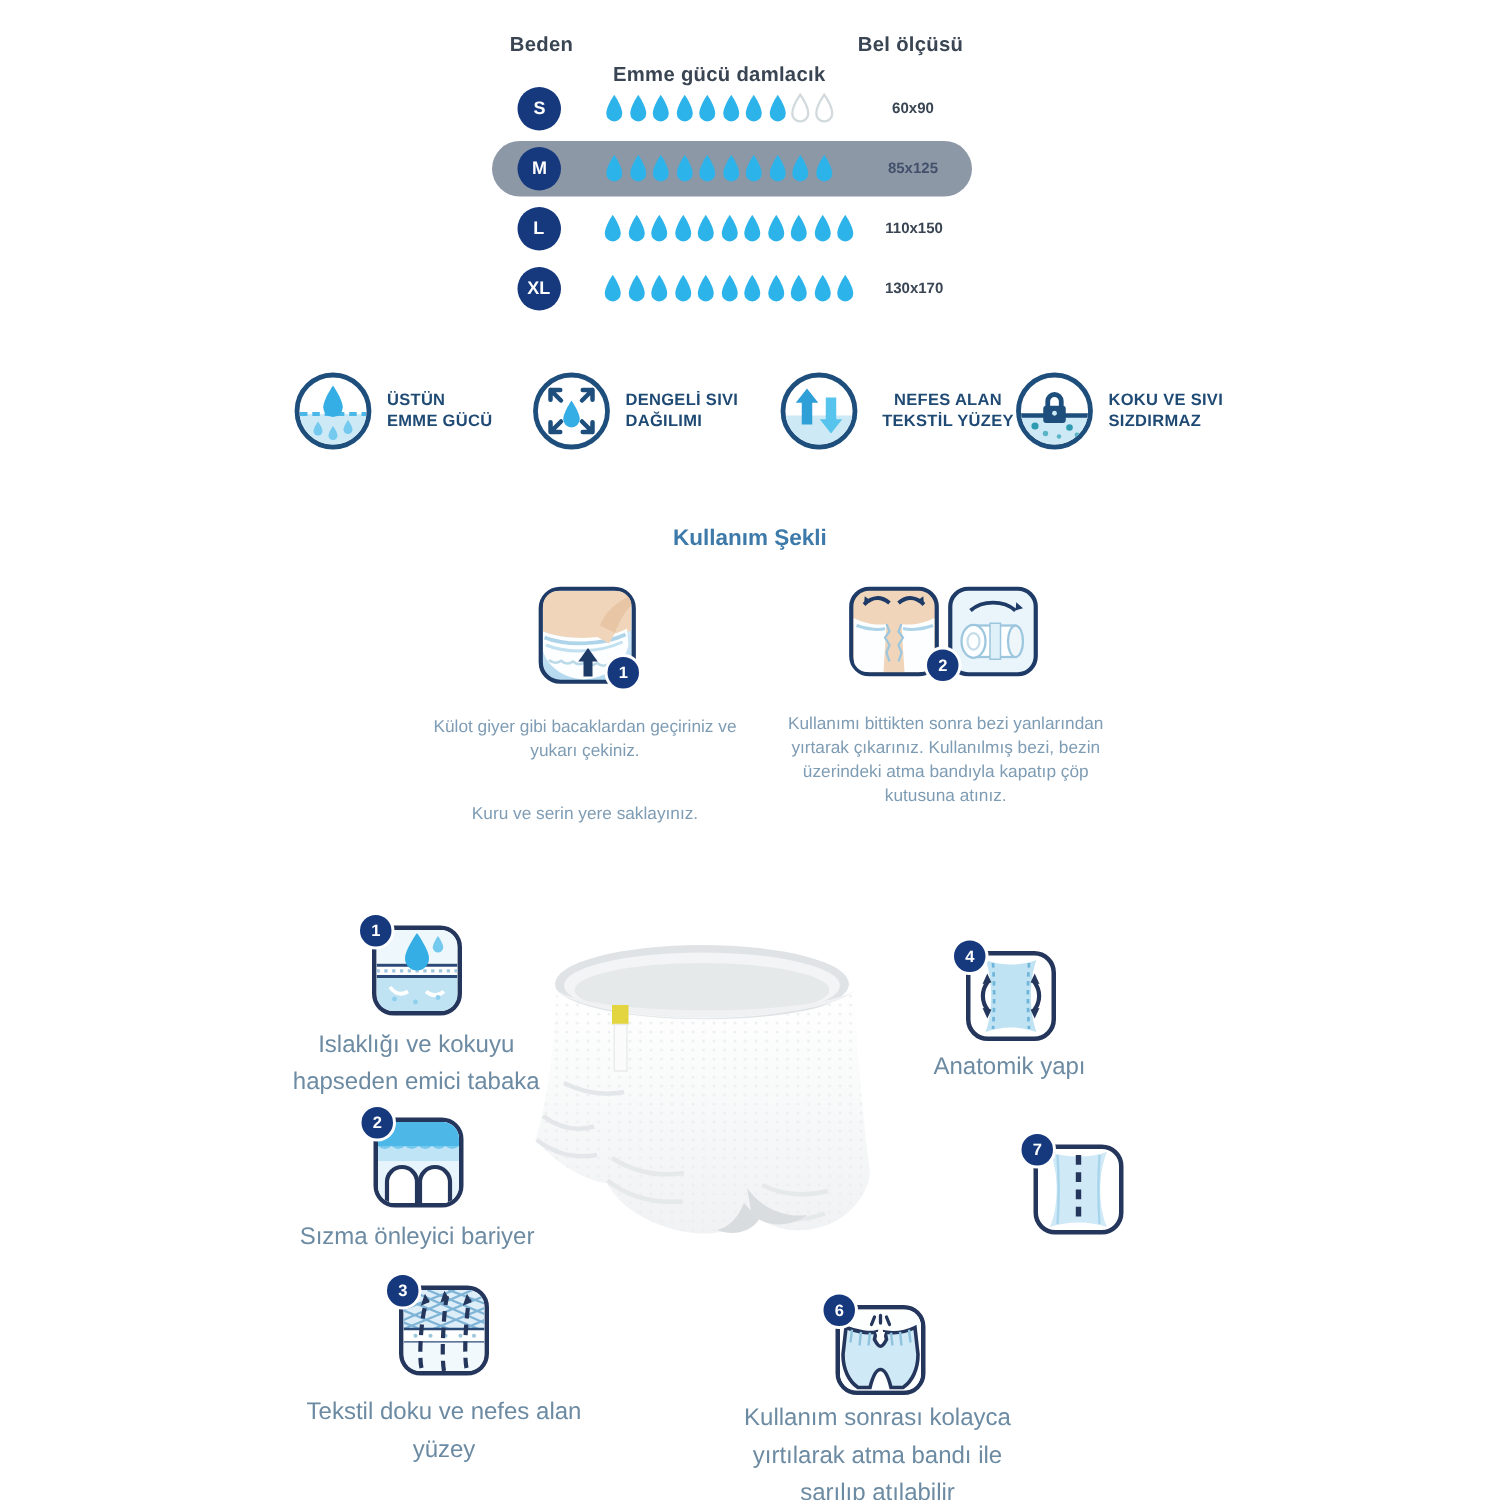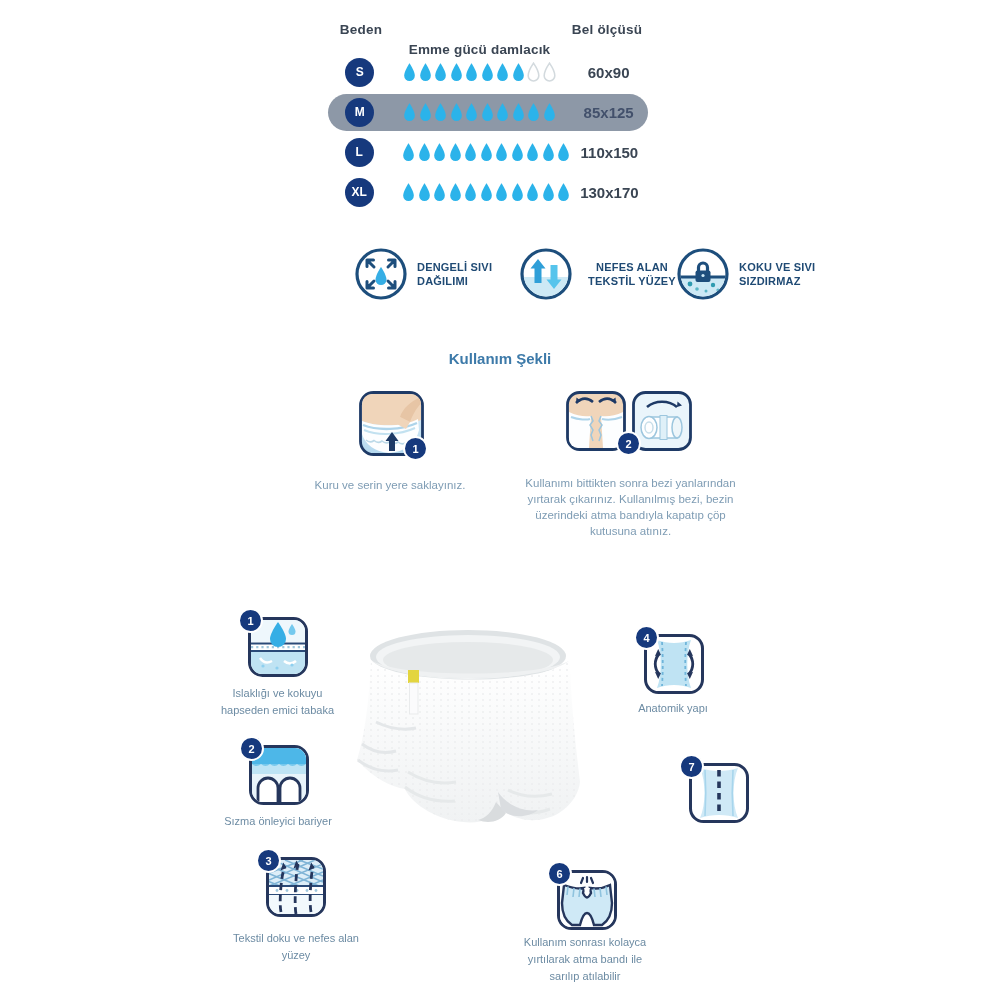--- a/index.html
+++ b/index.html
@@ -14,21 +14,21 @@
   .sh-abs   { width:175px; text-align:center;margin-top:40px; }
   .sh-waist { width:80px;  text-align:center; }
   .size-row { position:relative; display:flex; align-items:center; height:40px; }
   .size-row.highlighted::before { content:""; position:absolute; left:-2px; right:-1px; top:1.5px; bottom:1.5px;
                  background:#8d98a7; border-radius:19px; }
   .size-cell  { position:relative; width:62px; display:flex; justify-content:center; }
   .size-circle { width:29px; height:29px; border-radius:50%; background:#16397d; color:#fff;
                  font-weight:bold; font-size:12px; display:flex; align-items:center; justify-content:center; }
   .drops-cell { position:relative; width:175px; padding-left:13px; display:flex; align-items:center; }
   .drop { margin-right:0.5px; flex:none; }
-  .waist-cell { position:relative; width:80px; text-align:center; font-size:15px; font-weight:bold; color:#3a4553; }
+  .waist-cell { position:relative; width:80px; text-align:center; font-size:10px; font-weight:bold; color:#3a4553; }
   .size-row.highlighted .waist-cell { color:#42506b; }
 
   
   .benefit { position:absolute; top:247px; display:flex; align-items:center; }
   .benefit .b-icon { width:54px; height:54px; flex:none; }
   .benefit-label { margin-left:9px; width:100px; font-size:11px; font-weight:bold; color:#1f4a74;
                    line-height:1.3; white-space:pre-line; letter-spacing:0.2px; }
 
   
   .usage-title { position:absolute; left:0; right:0; top:350px; text-align:center;
@@ -38,21 +38,21 @@
            border:2px solid #fff; color:#fff; font-size:11px; font-weight:bold;
            display:flex; align-items:center; justify-content:center; z-index:3; }
   .usage-text { position:absolute; text-align:center; font-size:11.5px; line-height:1.4;
                 color:#7e9cb4; white-space:pre-line; }
   .usage-text p { margin:0 0 10px 0; }
   .usage-text.right p { margin-bottom:14px; }
 
   
   .feat-icon { position:absolute; width:62px; height:62px; }
   .feat-icon .badge { left:-9px; top:-8px; }
-  .feat-caption { position:absolute; text-align:center; font-size:11px; line-height:1.55;
+  .feat-caption { position:absolute; text-align:center; font-size:16px; line-height:1.55;
                   color:#6c8ba3; white-space:pre-line; }
   .product-photo { position:absolute; left:348px; top:614px; }
 </style>
 </head>
 <body>
 
 <div class="canvas">
 
   <div class="size-table">
     <div class="size-header">
@@ -215,20 +215,40 @@
             </svg>
             <svg class="drop" width="15" height="21" viewBox="0 0 24 33">
               <path d="M12 1.5C12 1.5 3.5 14 3.5 21.5a8.5 8.5 0 0 0 17 0C20.5 14 12 1.5 12 1.5Z" fill="#2bb3ea" stroke="none" stroke-width="0"></path>
             </svg>
           </div>
           <div class="waist-cell">130x170</div>
         </div>
       </div>
   </div>
 
+  <div class="benefit" style="left:195px;">
+    <svg class="b-icon" viewBox="0 0 54 54">
+      <defs>
+          <clipPath id="bc1">
+            <circle cx="27" cy="27" r="22.4"></circle>
+          </clipPath>
+        </defs>
+      <circle cx="27" cy="27" r="24" fill="#fff" stroke="#1d4e7c" stroke-width="3.2"></circle>
+      <g clip-path="url(#bc1)">
+        <rect x="3" y="29" width="48" height="25" fill="#cde9f5"></rect>
+        <line x1="5" y1="29" x2="49" y2="29" stroke="#49b7e8" stroke-width="2.6" stroke-dasharray="5 3.2"></line>
+        <path d="M27 10 C27 10 20.5 19.5 20.5 24.5 A6.5 6.5 0 0 0 33.5 24.5 C33.5 19.5 27 10 27 10 Z" fill="#35aee5"></path>
+        <path d="M17 34 c0 0 -3 4.2 -3 6.4 a3 3 0 0 0 6 0 c0 -2.2 -3 -6.4 -3 -6.4 Z" fill="#74c9ee"></path>
+        <path d="M27 37 c0 0 -3 4.2 -3 6.4 a3 3 0 0 0 6 0 c0 -2.2 -3 -6.4 -3 -6.4 Z" fill="#74c9ee"></path>
+        <path d="M37 33 c0 0 -3 4.2 -3 6.4 a3 3 0 0 0 6 0 c0 -2.2 -3 -6.4 -3 -6.4 Z" fill="#74c9ee"></path>
+      </g>
+    </svg>
+    <div class="benefit-label">ÜSTÜN
+EMME GÜCÜ</div>
+  </div>
 
   <div class="benefit" style="left:354px;">
     <svg class="b-icon" viewBox="0 0 54 54">
       <circle cx="27" cy="27" r="24" fill="#fff" stroke="#1d4e7c" stroke-width="3.2"></circle>
       <path d="M27 20 C27 20 21.5 28 21.5 32.5 A5.5 5.5 0 0 0 32.5 32.5 C32.5 28 27 20 27 20 Z" fill="#35aee5"></path>
       <path d="M20 20 L13 13 M13 19.5 V13 H19.5" stroke="#1d4e7c" stroke-width="3" fill="none" stroke-linecap="round" stroke-linejoin="round"></path>
       <path d="M34 20 L41 13 M34.5 13 H41 V19.5" stroke="#1d4e7c" stroke-width="3" fill="none" stroke-linecap="round" stroke-linejoin="round"></path>
       <path d="M20 34 L13 41 M13 34.5 V41 H19.5" stroke="#1d4e7c" stroke-width="3" fill="none" stroke-linecap="round" stroke-linejoin="round"></path>
       <path d="M34 34 L41 41 M34.5 41 H41 V34.5" stroke="#1d4e7c" stroke-width="3" fill="none" stroke-linecap="round" stroke-linejoin="round"></path>
     </svg>
@@ -340,20 +360,22 @@
         <ellipse cx="18" cy="37.5" rx="4" ry="5.5" fill="none" stroke="#c6dde9" stroke-width="1.5"></ellipse>
         <rect x="29" y="25.5" width="7" height="24" fill="#dff0f8" stroke="#9cc6de" stroke-width="1"></rect>
         <path d="M16 17 C24 10 38 10 46 17" stroke="#1e3a66" stroke-width="2.6" fill="none"></path>
         <path d="M46 17 l0.5 -5.5 l4.5 4 Z" fill="#1e3a66"></path>
       </g>
     </svg>
     <div class="badge" style="left:51px; bottom:-4px;">2</div>
   </div>
 
   <div class="usage-text" style="left:270px; top:461px; width:240px;">
+    <p>Külot giyer gibi bacaklardan geçiriniz ve
+yukarı çekiniz.</p>
     <p>Kuru ve serin yere saklayınız.</p>
   </div>
   <div class="usage-text right" style="left:508px; top:459px; width:245px;">
     <p>Kullanımı bittikten sonra bezi yanlarından
 yırtarak çıkarınız. Kullanılmış bezi, bezin
 üzerindeki atma bandıyla kapatıp çöp
 kutusuna atınız.</p>
   </div>
 
   <svg class="product-photo" width="250" height="232" viewBox="0 0 250 232">

